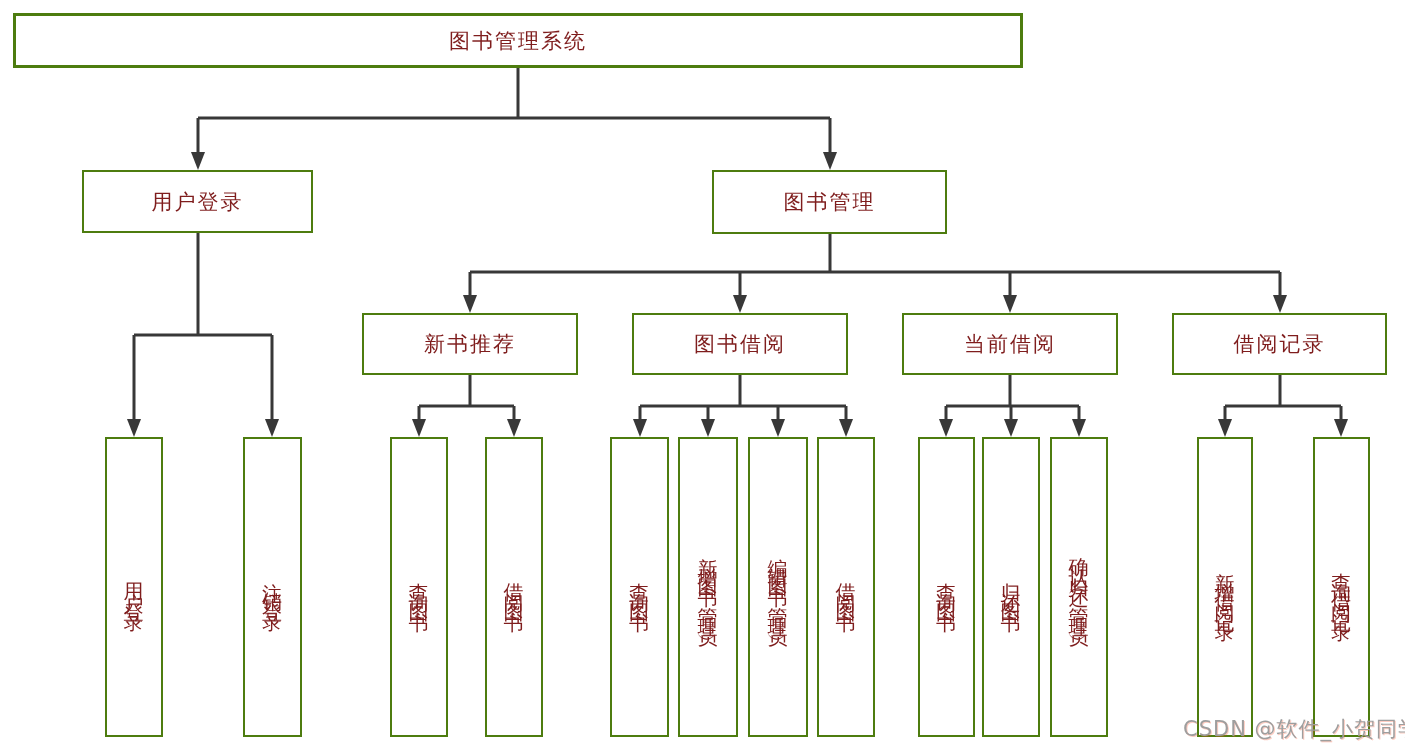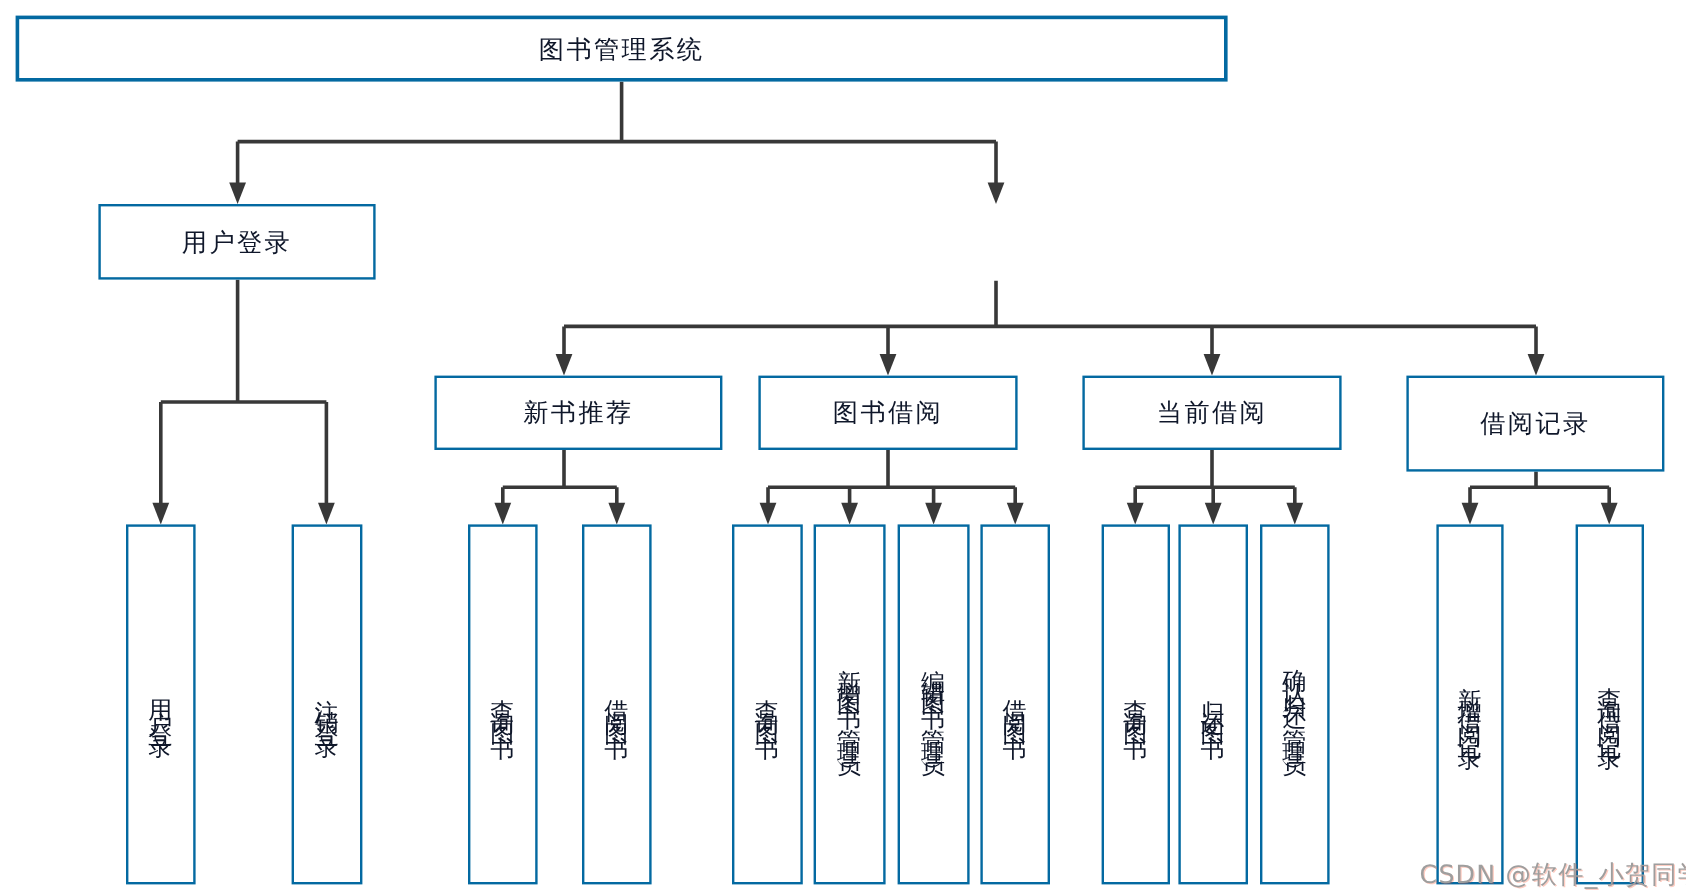--- a/index.html
+++ b/index.html
@@ -8,25 +8,25 @@
     width:1405px;height:747px;
     background:#ffffff;
     font-family:"DejaVu Sans",sans-serif;
     overflow:hidden;
   }
   #wires{position:absolute;left:0;top:0;z-index:1;}
   .node{
     position:absolute;
     box-sizing:border-box;
     background:#ffffff;
-    border:3px solid #0369a1;
+    border:3px solid #4d7c0f;
     display:flex;
     align-items:center;
     justify-content:center;
-    color:#0f172a;
+    color:#7f1d1d;
     z-index:2;
   }
   .node.lvl{border-width:2.5px;}
   .node span{white-space:nowrap;}
   .node.h span{
     font-size:21px;
     letter-spacing:2px;
   }
   .node.v{border-width:2.5px;}
   .node.v span{
@@ -91,31 +91,34 @@
     <polygon class="arrow" points="1334,419 1348,419 1341,437"></polygon>
   </svg>
 
   <div class="node h" style="left:13px;top:13px;width:1010px;height:55px">
     <span>图书管理系统</span>
   </div>
 
   <div class="node h lvl" style="left:82px;top:170px;width:231px;height:63px">
     <span>用户登录</span>
   </div>
+  <div class="node h lvl" style="left:712px;top:170px;width:235px;height:64px">
+    <span>图书管理</span>
+  </div>
 
-  <div class="node h lvl" style="left:362px;top:313px;width:240px;height:62px">
+  <div class="node h lvl" style="left:362px;top:313px;width:216px;height:62px">
     <span>新书推荐</span>
   </div>
   <div class="node h lvl" style="left:902px;top:313px;width:216px;height:62px">
     <span>当前借阅</span>
   </div>
   <div class="node h lvl" style="left:632px;top:313px;width:216px;height:62px">
     <span>图书借阅</span>
   </div>
-  <div class="node h lvl" style="left:1172px;top:313px;width:215px;height:80px">
+  <div class="node h lvl" style="left:1172px;top:313px;width:215px;height:62px">
     <span>借阅记录</span>
   </div>
 
   <div class="node v" style="left:105px;top:437px;width:58px;height:300px">
     <span>用户登录</span>
   </div>
   <div class="node v" style="left:243px;top:437px;width:59px;height:300px">
     <span>注销登录</span>
   </div>
 

